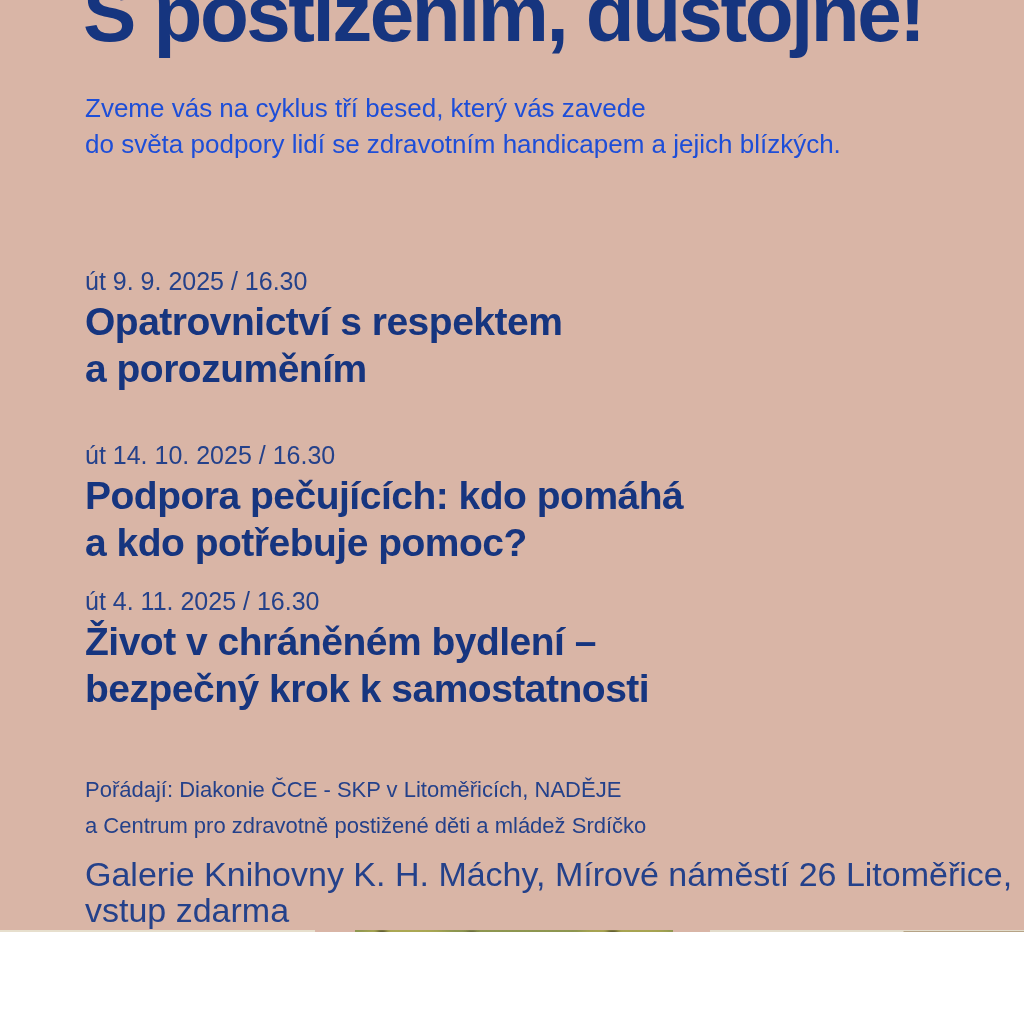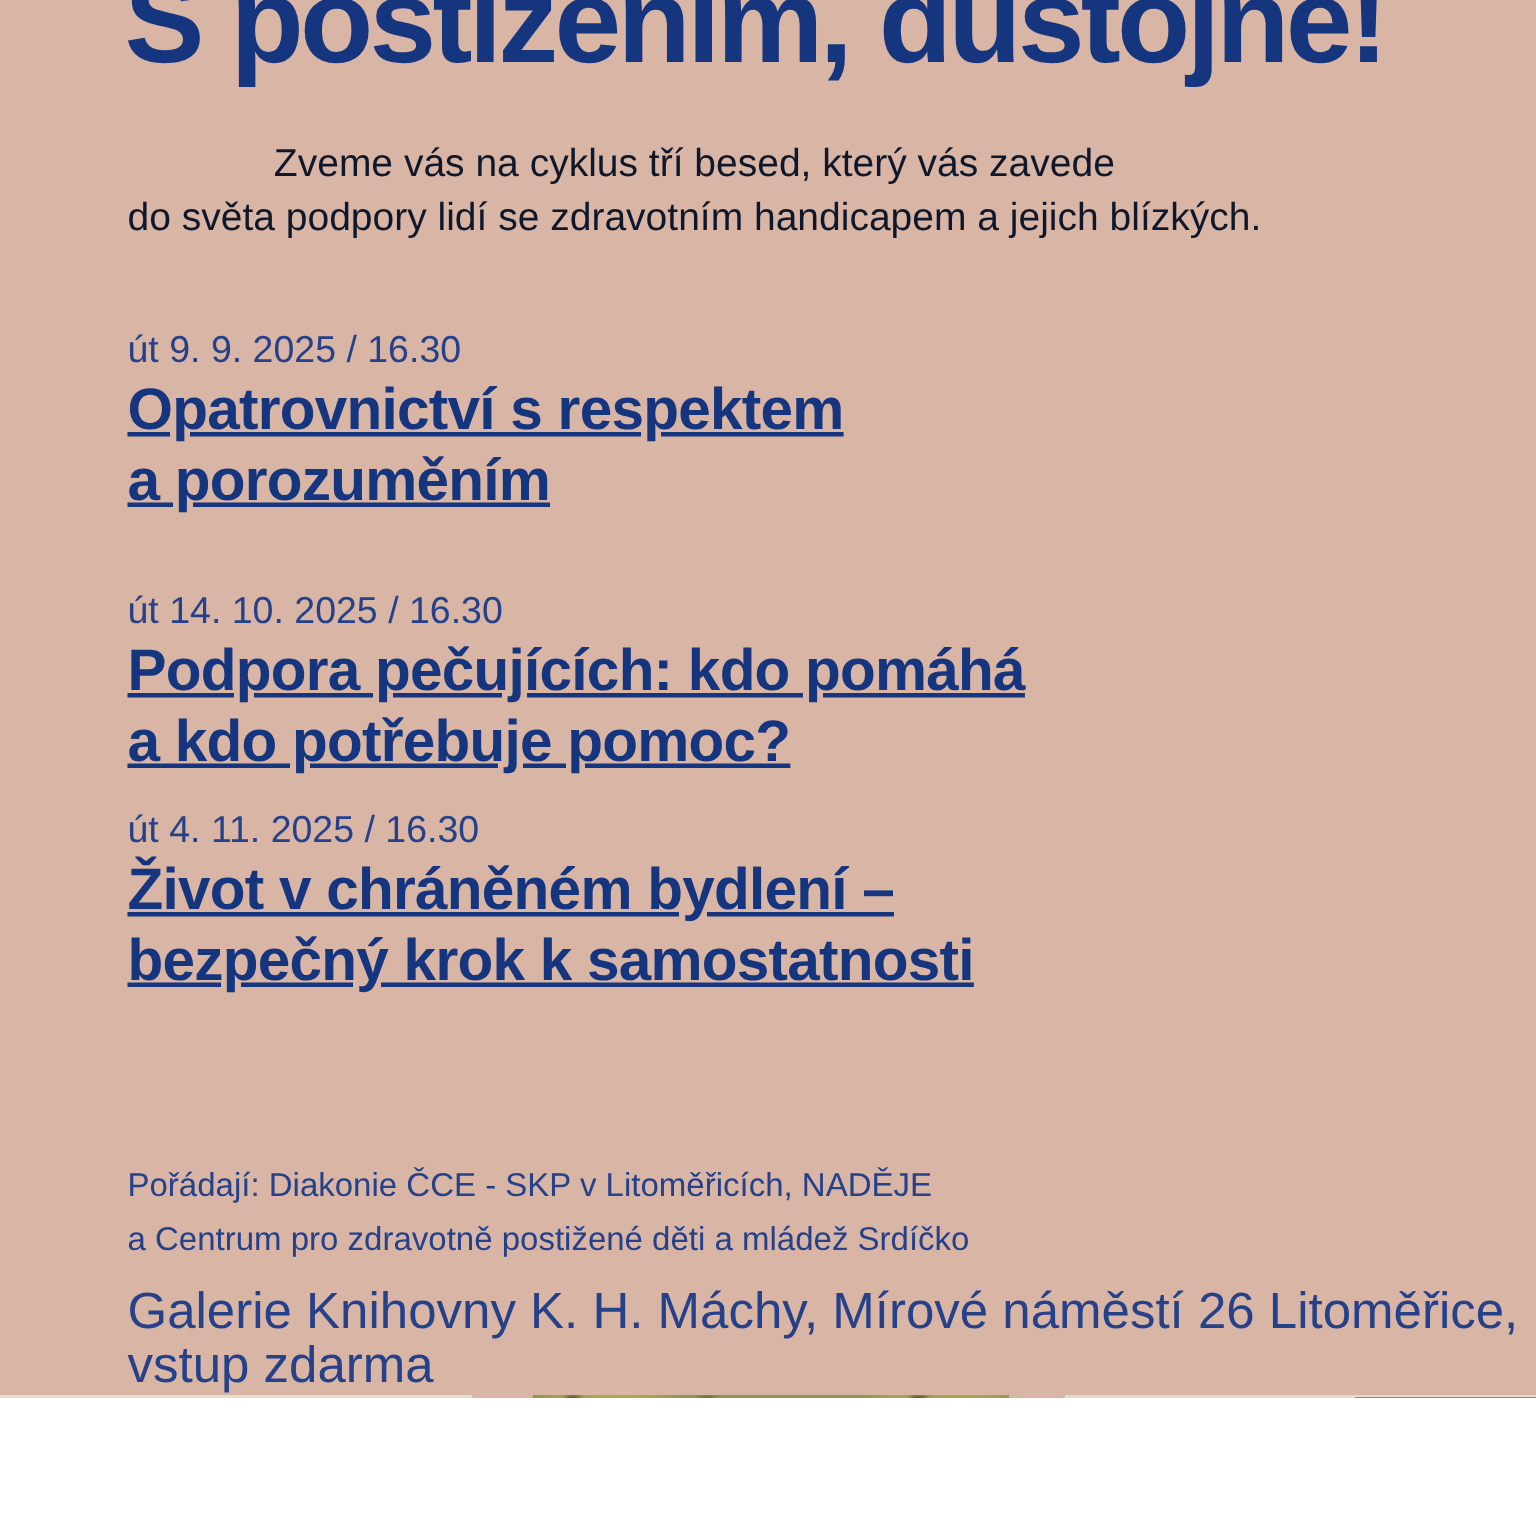--- a/index.html
+++ b/index.html
@@ -33,42 +33,42 @@
     margin-top: -26px;
     white-space: nowrap;
   }
 
   .intro {
     position: absolute;
     left: 85px;
     top: 90px;
     font-size: 26px;
     line-height: 36px;
-    color: #0f172a;
-    text-align: center;
+    color: #1d4ed8;
   }
   .intro span { display: block; }
 
   .event { position: absolute; left: 85px; }
   .event-1 { top: 216px; }
   .event-2 { top: 390px; }
   .event-3 { top: 536px; }
   .event-date {
     font-size: 25px;
     line-height: 34px;
     color: #24418a;
+    margin-top: 48px;
   }
   .event-title {
     font-size: 39px;
     line-height: 47px;
     font-weight: bold;
     letter-spacing: -0.5px;
     color: #16357f;
   }
-  .event-title span { display: block; text-decoration: underline; }
+  .event-title span { display: block; }
 
   .organizers {
     position: absolute;
     left: 85px;
     top: 772px;
     font-size: 22px;
     line-height: 36px;
     color: #24418a;
   }
   .organizers span { display: block; }

